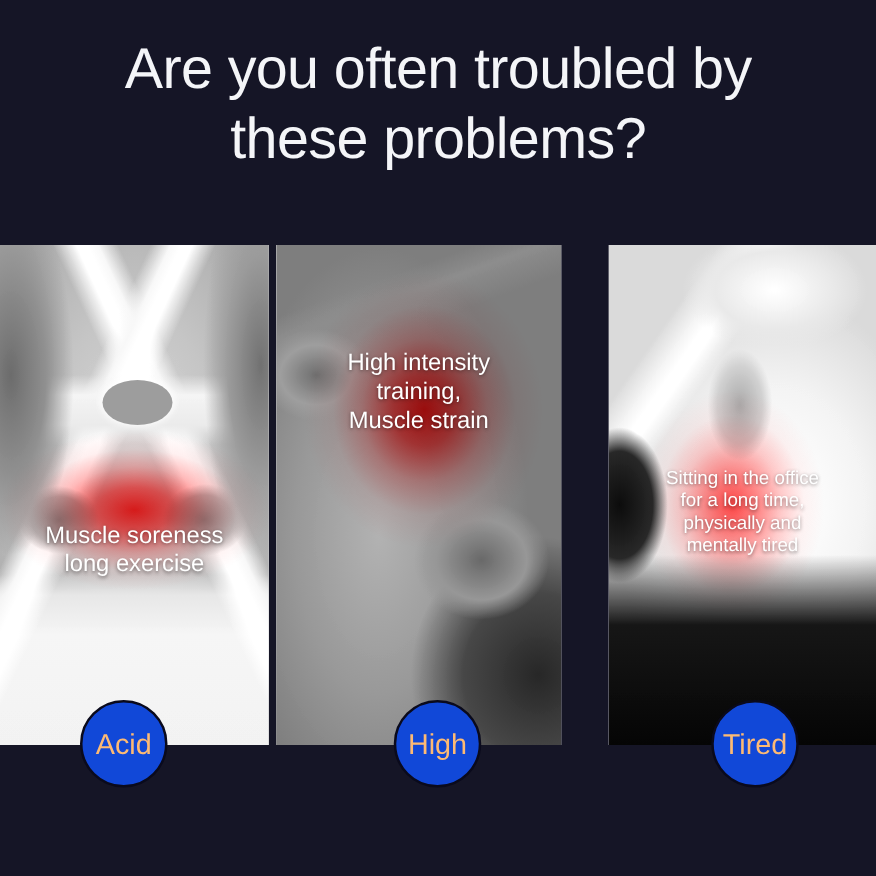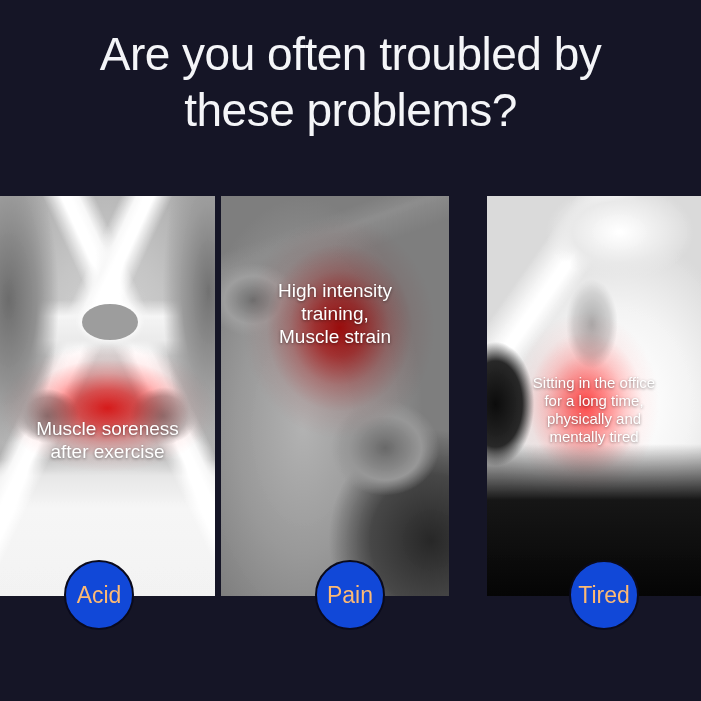--- a/index.html
+++ b/index.html
@@ -205,21 +205,21 @@
 
   <div class="headline">Are you often troubled by
 these problems?</div>
 
   <div class="panels">
 
     <div class="panel panel-1">
       <div class="photo photo-back"></div>
       <div class="glow glow-1"></div>
       <div class="caption caption-1">Muscle soreness
-after exercise</div>
+long exercise</div>
     </div>
 
     <div class="panel panel-2">
       <div class="photo photo-shoulder"></div>
       <div class="glow glow-2"></div>
       <div class="caption caption-2">High intensity
 training,
 Muscle strain</div>
     </div>
 
@@ -228,16 +228,16 @@
       <div class="glow glow-3"></div>
       <div class="caption caption-3">Sitting in the office
 for a long time,
 physically and
 mentally tired</div>
     </div>
 
   </div>
 
   <div class="badge badge-1">Acid</div>
-  <div class="badge badge-2">Pain</div>
+  <div class="badge badge-2">High</div>
   <div class="badge badge-3">Tired</div>
 
 </div>
 
 </body></html>

